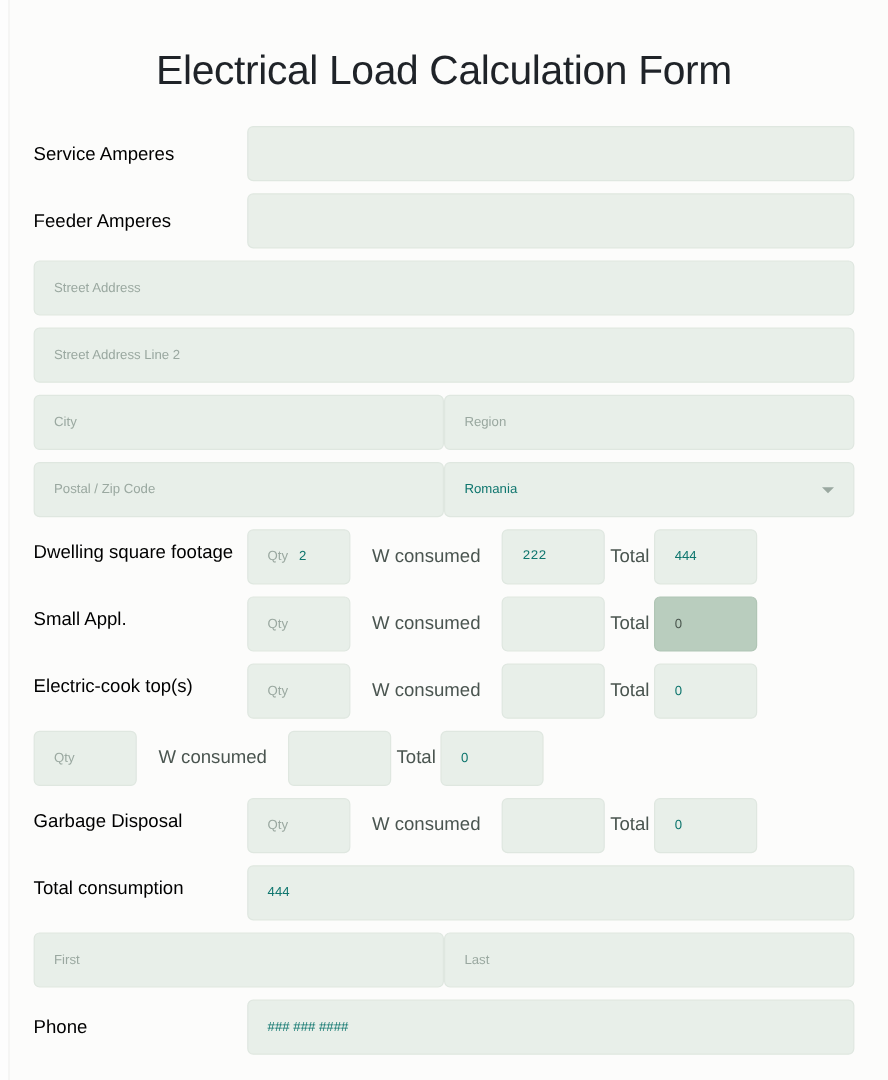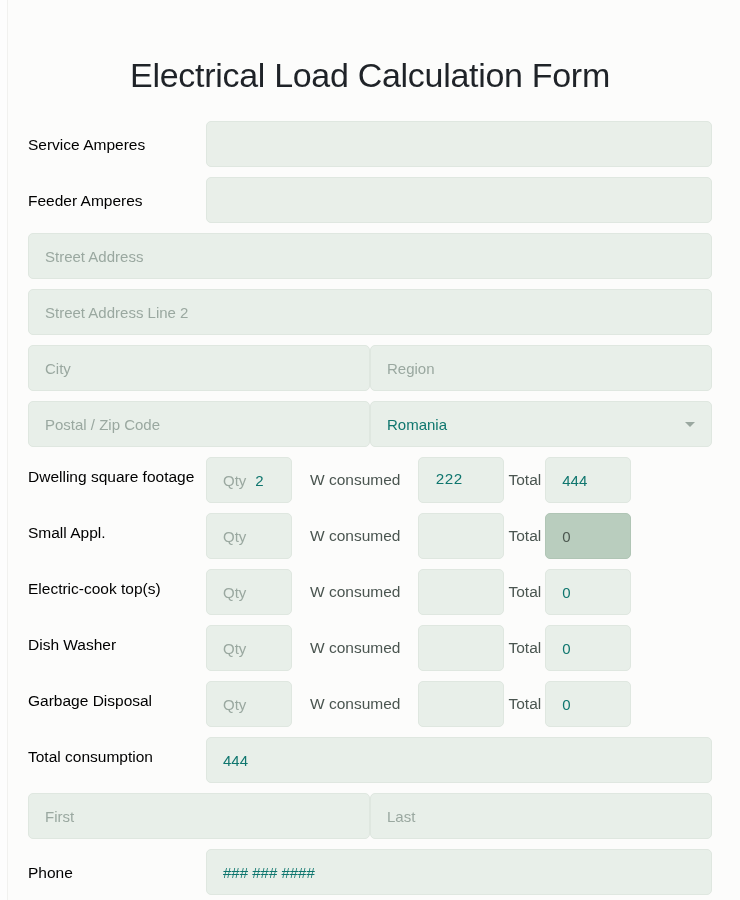--- a/index.html
+++ b/index.html
@@ -32,21 +32,21 @@
     background: #fdfdfd;
     border-right: 1px solid #f1f1ef;
   }
 
   .form-title {
     text-align: center;
     font-size: 34px;
     font-weight: 400;
     color: #1f2328;
     letter-spacing: -0.3px;
-    padding-top: 56px;
+    padding-top: 40px;
     padding-bottom: 26px;
   }
 
   .form-body {
     padding: 0 28px 0 28px;
   }
 
   
   .row {
     display: flex;
@@ -77,21 +77,21 @@
 
   
   .inp {
     background: #e8efe9;
     border: 1px solid #dfe7e0;
     border-radius: 5px;
     height: 46px;
     display: flex;
     align-items: center;
     padding: 0 16px;
-    font-size: 15px;
+    font-size: 11px;
     color: #55615b;
     font-family: "Liberation Sans", sans-serif;
     position: relative;
   }
 
   .inp.empty { background: #e9efe9; }
 
   .inp .ph {
     color: #9aa8a0;
   }
@@ -293,21 +293,20 @@
           <span class="val"></span>
         </div>
         <div class="total-label">Total</div>
         <div class="inp total-box">
           <span class="val">0</span>
         </div>
       </div>
     </div>
 
     <div class="appliance-row">
-      <div class="row-label tight">Dish Washer</div>
       <div class="appliance-fields">
         <div class="inp qty-box">
           <span class="ph">Qty</span>
         </div>
         <div class="mid-label">W consumed</div>
         <div class="inp w-box">
           <span class="val"></span>
         </div>
         <div class="total-label">Total</div>
         <div class="inp total-box">

